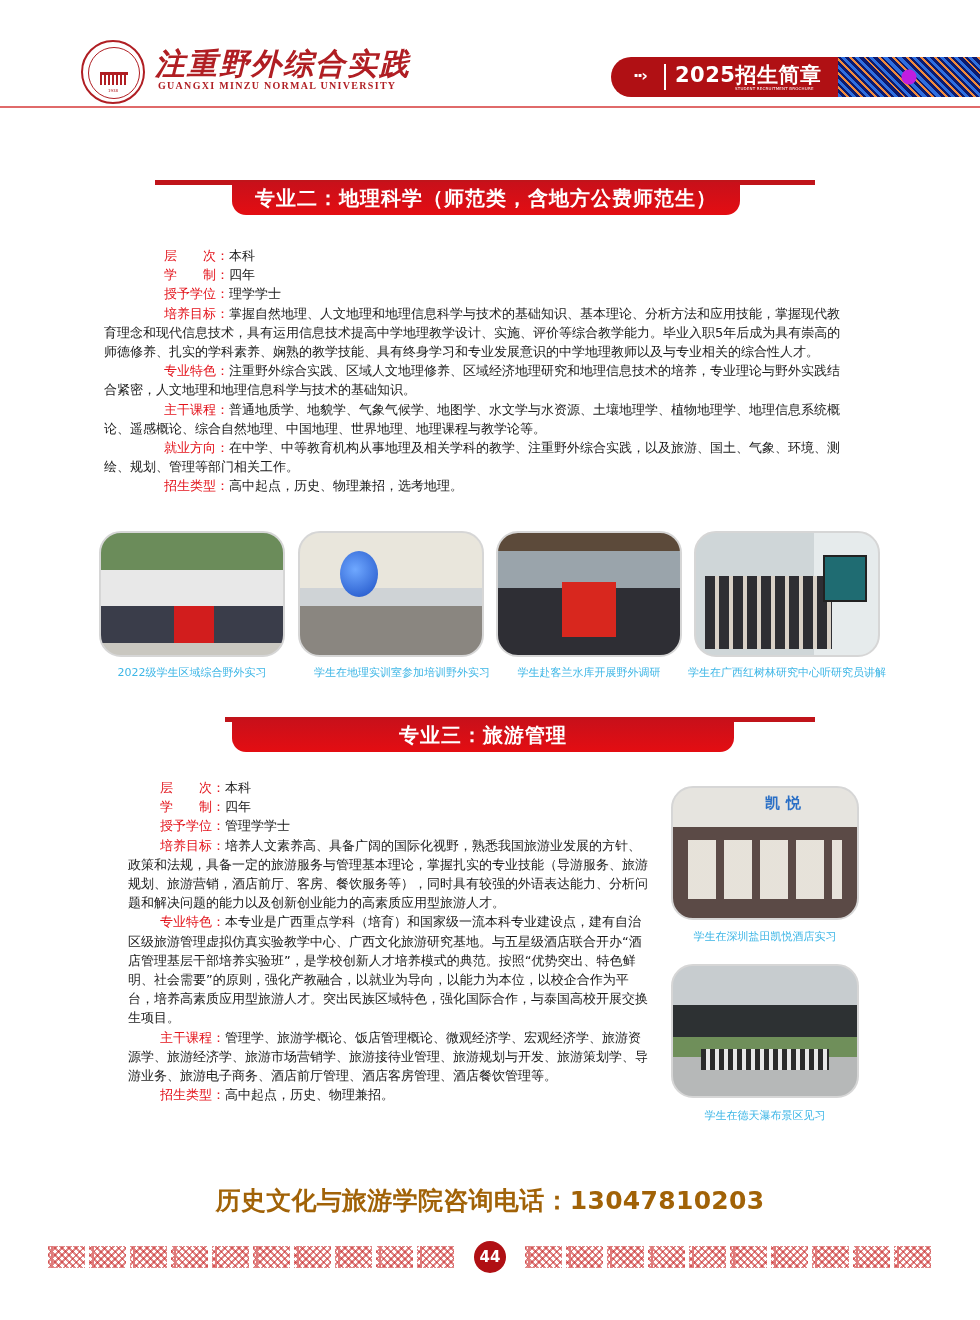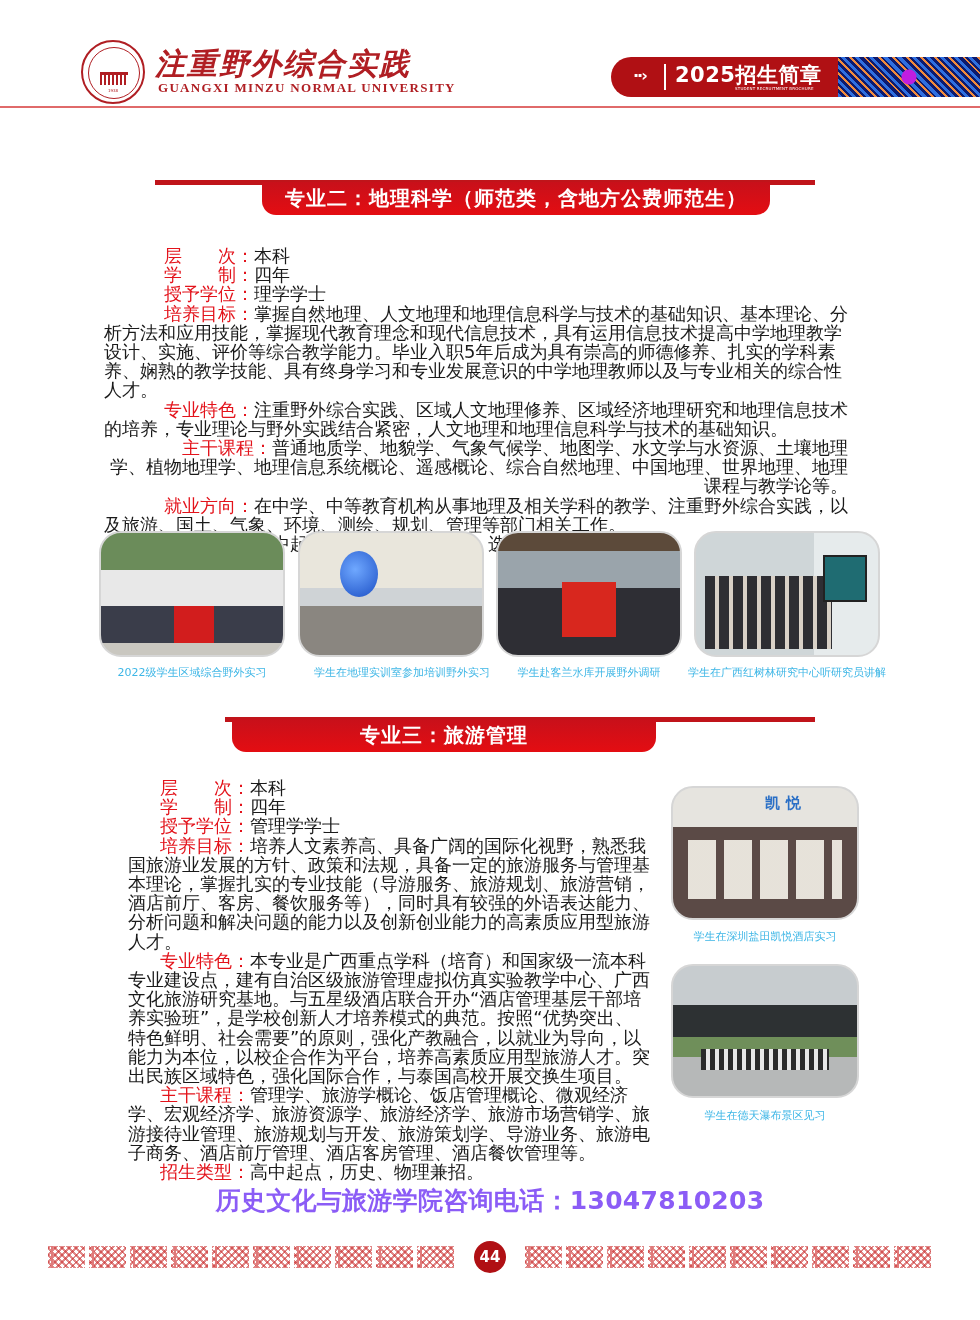--- a/index.html
+++ b/index.html
@@ -5,41 +5,41 @@
   * { box-sizing: border-box; margin: 0; padding: 0; }
   body { width: 980px; height: 1320px; background: #ffffff; font-family: "DejaVu Sans", sans-serif; position: relative; overflow: hidden; color: #1a1a1a; }
 
   
   .header { position: absolute; left: 0; top: 0; width: 980px; height: 110px; }
   .logo-seal { position: absolute; left: 81px; top: 40px; width: 64px; height: 64px; border-radius: 50%; border: 2px solid #b01e23; background: #fff; }
   .logo-seal::before { content: ""; position: absolute; left: 5px; top: 5px; width: 50px; height: 50px; border-radius: 50%; border: 1px solid #b01e23; }
   .logo-seal .bld { position: absolute; left: 17px; top: 30px; width: 28px; height: 13px; background: repeating-linear-gradient(90deg, #b01e23 0 2px, #fff 2px 4px); border-top: 3px solid #b01e23; }
   .logo-seal .yr { position: absolute; left: 0; width: 100%; top: 46px; text-align: center; font-size: 4px; color: #b01e23; }
   .logo-cn { position: absolute; left: 155px; top: 44px; font-family: "DejaVu Serif", serif; font-size: 30px; font-style: italic; color: #b01e23; letter-spacing: 2px; font-weight: bold; }
-  .logo-en { position: absolute; left: 158px; top: 80px; font-family: "Liberation Serif", serif; font-size: 13px; font-weight: bold; color: #b01e23; letter-spacing: 1.3px; }
+  .logo-en { position: absolute; left: 158px; top: 80px; font-family: "Liberation Serif", serif; font-size: 10px; font-weight: bold; color: #b01e23; letter-spacing: 1.3px; }
   .header-line { position: absolute; left: 0; top: 106px; width: 980px; height: 2px; background: #e06a6a; }
 
   .brochure-tab { position: absolute; left: 611px; top: 57px; width: 228px; height: 40px; background: #b01014; border-radius: 20px 0 0 20px; }
   .brochure-arrow { position: absolute; left: 22px; top: 9px; color: #fff; font-size: 16px; font-weight: bold; letter-spacing: -2px; }
   .brochure-sep { position: absolute; left: 53px; top: 7px; width: 2px; height: 26px; background: #fff; }
   .brochure-title { position: absolute; left: 64px; top: 4px; color: #fff; font-size: 21px; font-weight: bold; letter-spacing: 0.5px; }
   .brochure-sub { position: absolute; left: 124px; top: 29px; color: #fff; font-size: 4px; letter-spacing: 0.2px; }
   .pattern-band { position: absolute; left: 838px; top: 57px; width: 142px; height: 40px;
     background:
       radial-gradient(circle at 50% 50%, #c01ee0 0 7px, transparent 8px),
       repeating-linear-gradient(45deg, #2f6fe0 0 3px, #0d1a6e 3px 6px, #f08a3c 6px 8px, #0d1a6e 8px 10px),
       repeating-linear-gradient(-45deg, rgba(50,130,255,0.6) 0 3px, transparent 3px 8px);
   }
 
   
   .banner-line { position: absolute; height: 5px; background: #c0141a; }
   .banner { position: absolute; height: 33px; background: linear-gradient(#c8101a, #e40d12); border-radius: 0 0 14px 14px; color: #fff; font-size: 20px; font-weight: bold; text-align: center; line-height: 32px; letter-spacing: 1px; }
 
   
-  .info { position: absolute; font-size: 18px; line-height: 19.2px; color: #1a1a1a; }
+  .info { position: absolute; font-size: 13px; line-height: 19.2px; color: #1a1a1a; }
   .info p { margin-bottom: 0; }
   .info .lbl { color: #e3131b; }
   .info .short { padding-left: 11px; }
 
   
   .photo { position: absolute; border-radius: 22px; border: 2px solid #d6d6d6; overflow: hidden; }
   .ph1 { background: linear-gradient(180deg, #6b8c5a 0 30%, #e8e8e8 30% 60%, #3a3d4a 60% 90%, #c9c7c0 90%); }
   .ph1::after { content: ""; position: absolute; left: 40%; top: 60%; width: 22%; height: 30%; background: #d21d1d; }
   .ph2 { background: linear-gradient(180deg, #e9e6dc 0 45%, #cfd3d6 45% 60%, #8a8680 60% 100%); }
   .ph2::after { content: ""; position: absolute; left: 22%; top: 15%; width: 38px; height: 46px; border-radius: 50%; background: radial-gradient(circle at 40% 40%, #6fa8ff, #1c4fc5); }
@@ -52,21 +52,21 @@
   .ph5::before { content: ""; position: absolute; left: 8%; top: 40%; width: 84%; height: 45%; background: repeating-linear-gradient(90deg, #f6f3ea 0 28px, transparent 28px 36px); opacity: 0.9; }
   .ph5::after { content: ""; position: absolute; left: 48%; top: 12%; font-size: 0; }
   .ph6 { background: linear-gradient(180deg, #c7cccf 0 30%, #2d3133 30% 55%, #6f8f5a 55% 70%, #b6b8b8 70% 100%); }
   .ph6::after { content: ""; position: absolute; left: 15%; top: 64%; width: 70%; height: 16%; background: repeating-linear-gradient(90deg, #2b2b2b 0 5px, #e8e8e8 5px 9px); }
 
   .kaiyue { position: absolute; left: 92px; top: 6px; font-size: 15px; font-weight: bold; color: #2a6fc6; letter-spacing: 6px; }
 
   .caption { position: absolute; font-size: 11px; color: #3db6e6; text-align: center; white-space: nowrap; }
 
   
-  .hotline { position: absolute; left: 0; width: 980px; top: 1184px; text-align: center; font-size: 25px; font-weight: bold; color: #8b5cf6; letter-spacing: 0.3px; }
+  .hotline { position: absolute; left: 0; width: 980px; top: 1184px; text-align: center; font-size: 25px; font-weight: bold; color: #a16207; letter-spacing: 0.3px; }
   .ornament { position: absolute; top: 1246px; height: 22px;
     background:
       repeating-linear-gradient(90deg, transparent 0 3px, #e07a7a 3px 5px, transparent 5px 41px),
       repeating-linear-gradient(45deg, transparent 0 3px, rgba(200,40,40,0.55) 3px 5px),
       repeating-linear-gradient(-45deg, transparent 0 3px, rgba(200,40,40,0.55) 3px 5px);
     -webkit-mask: repeating-linear-gradient(90deg, #000 0 37px, transparent 37px 41px);
   }
   .page-num { position: absolute; left: 474px; top: 1241px; width: 32px; height: 32px; border-radius: 50%; background: #b01014; color: #fff; font-weight: bold; font-size: 15px; text-align: center; line-height: 32px; }
 </style>
 </head>
@@ -84,45 +84,45 @@
     <span class="brochure-arrow">··›</span>
     <span class="brochure-sep"></span>
     <span class="brochure-title">2025招生简章</span>
     <span class="brochure-sub">STUDENT RECRUITMENT BROCHURE</span>
   </div>
   <div class="pattern-band"></div>
   <div class="header-line"></div>
 </div>
 
 <div class="banner-line" style="left:155px; top:180px; width:660px;"></div>
-<div class="banner" style="left:232px; top:182px; width:508px;margin-left:30px;">专业二：地理科学（师范类，含地方公费师范生）</div>
+<div class="banner" style="left:232px; top:182px; width:508px;">专业二：地理科学（师范类，含地方公费师范生）</div>
 
 <div class="info" style="left:104px; top:246px; width:744px;">
   <p class="short" style="padding-left:60px;"><span class="lbl">层　　次：</span><span>本科</span></p>
   <p class="short" style="padding-left:60px;"><span class="lbl">学　　制：</span><span>四年</span></p>
   <p class="short" style="padding-left:60px;"><span class="lbl">授予学位：</span><span>理学学士</span></p>
   <p style="text-indent:60px;"><span class="lbl">培养目标：</span><span>掌握自然地理、人文地理和地理信息科学与技术的基础知识、基本理论、分析方法和应用技能，掌握现代教育理念和现代信息技术，具有运用信息技术提高中学地理教学设计、实施、评价等综合教学能力。毕业入职5年后成为具有崇高的师德修养、扎实的学科素养、娴熟的教学技能、具有终身学习和专业发展意识的中学地理教师以及与专业相关的综合性人才。</span></p>
   <p style="text-indent:60px;"><span class="lbl">专业特色：</span><span>注重野外综合实践、区域人文地理修养、区域经济地理研究和地理信息技术的培养，专业理论与野外实践结合紧密，人文地理和地理信息科学与技术的基础知识。</span></p>
-  <p style="text-indent:60px;text-align:right;"><span class="lbl">主干课程：</span><span>普通地质学、地貌学、气象气候学、地图学、水文学与水资源、土壤地理学、植物地理学、地理信息系统概论、遥感概论、综合自然地理、中国地理、世界地理、地理课程与教学论等。</span></p>
+  <p style="text-indent:60px;"><span class="lbl">主干课程：</span><span>普通地质学、地貌学、气象气候学、地图学、水文学与水资源、土壤地理学、植物地理学、地理信息系统概论、遥感概论、综合自然地理、中国地理、世界地理、地理课程与教学论等。</span></p>
   <p style="text-indent:60px;"><span class="lbl">就业方向：</span><span>在中学、中等教育机构从事地理及相关学科的教学、注重野外综合实践，以及旅游、国土、气象、环境、测绘、规划、管理等部门相关工作。</span></p>
   <p style="text-indent:60px;"><span class="lbl">招生类型：</span><span>高中起点，历史、物理兼招，选考地理。</span></p>
 </div>
 
 <div class="photo ph1" style="left:99px; top:531px; width:186px; height:126px;"></div>
 <div class="photo ph2" style="left:298px; top:531px; width:186px; height:126px;"></div>
 <div class="photo ph3" style="left:496px; top:531px; width:186px; height:126px;"></div>
 <div class="photo ph4" style="left:694px; top:531px; width:186px; height:126px;"></div>
 
 <div class="caption" style="left:99px; top:665px; width:186px;">2022级学生区域综合野外实习</div>
 <div class="caption" style="left:294px; top:665px; width:196px;text-align:right;">学生在地理实训室参加培训野外实习</div>
 <div class="caption" style="left:496px; top:665px; width:186px;">学生赴客兰水库开展野外调研</div>
 <div class="caption" style="left:688px; top:665px; width:198px;">学生在广西红树林研究中心听研究员讲解</div>
 
 <div class="banner-line" style="left:225px; top:717px; width:590px;"></div>
-<div class="banner" style="left:232px; top:719px; width:424px;">专业三：旅游管理</div>
+<div class="banner" style="left:232px; top:719px; width:502px;">专业三：旅游管理</div>
 
 <div class="info" style="left:128px; top:778px; width:522px;">
   <p style="padding-left:32px;"><span class="lbl">层　　次：</span><span>本科</span></p>
   <p style="padding-left:32px;"><span class="lbl">学　　制：</span><span>四年</span></p>
   <p style="padding-left:32px;"><span class="lbl">授予学位：</span><span>管理学学士</span></p>
   <p style="text-indent:32px;"><span class="lbl">培养目标：</span><span>培养人文素养高、具备广阔的国际化视野，熟悉我国旅游业发展的方针、政策和法规，具备一定的旅游服务与管理基本理论，掌握扎实的专业技能（导游服务、旅游规划、旅游营销，酒店前厅、客房、餐饮服务等），同时具有较强的外语表达能力、分析问题和解决问题的能力以及创新创业能力的高素质应用型旅游人才。</span></p>
   <p style="text-indent:32px;"><span class="lbl">专业特色：</span><span>本专业是广西重点学科（培育）和国家级一流本科专业建设点，建有自治区级旅游管理虚拟仿真实验教学中心、广西文化旅游研究基地。与五星级酒店联合开办“酒店管理基层干部培养实验班”，是学校创新人才培养模式的典范。按照“优势突出、特色鲜明、社会需要”的原则，强化产教融合，以就业为导向，以能力为本位，以校企合作为平台，培养高素质应用型旅游人才。突出民族区域特色，强化国际合作，与泰国高校开展交换生项目。</span></p>
   <p style="text-indent:32px;"><span class="lbl">主干课程：</span><span>管理学、旅游学概论、饭店管理概论、微观经济学、宏观经济学、旅游资源学、旅游经济学、旅游市场营销学、旅游接待业管理、旅游规划与开发、旅游策划学、导游业务、旅游电子商务、酒店前厅管理、酒店客房管理、酒店餐饮管理等。</span></p>
   <p style="text-indent:32px;"><span class="lbl">招生类型：</span><span>高中起点，历史、物理兼招。</span></p>
 </div>

